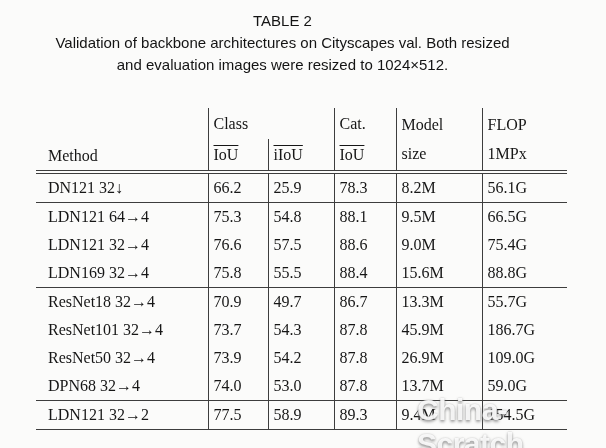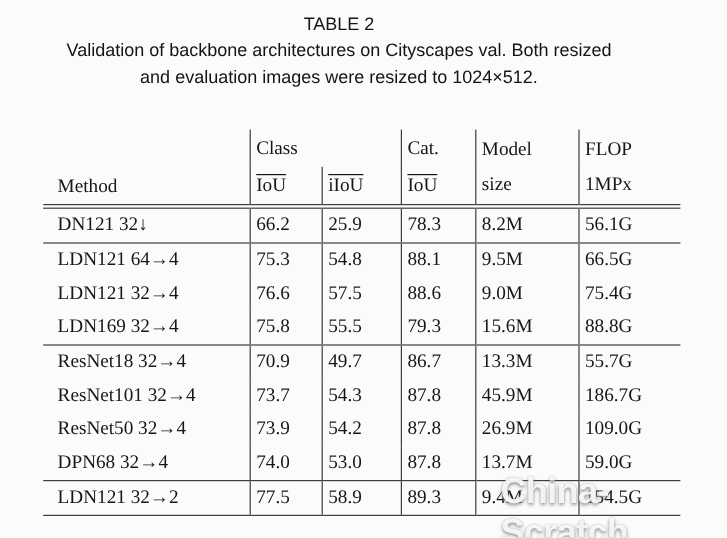--- a/index.html
+++ b/index.html
@@ -115,21 +115,21 @@
         <td class="vl num">76.6</td>
         <td class="vl num">57.5</td>
         <td class="vl num">88.6</td>
         <td class="vl num">9.0M</td>
         <td class="vl num">75.4G</td>
       </tr>
       <tr class="ge">
         <td class="method">LDN169 32→4</td>
         <td class="vl num">75.8</td>
         <td class="vl num">55.5</td>
-        <td class="vl num">79.3</td>
+        <td class="vl num">88.4</td>
         <td class="vl num">15.6M</td>
         <td class="vl num">88.8G</td>
       </tr>
       <tr>
         <td class="method">ResNet18 32→4</td>
         <td class="vl num">70.9</td>
         <td class="vl num">49.7</td>
         <td class="vl num">86.7</td>
         <td class="vl num">13.3M</td>
         <td class="vl num">55.7G</td>

